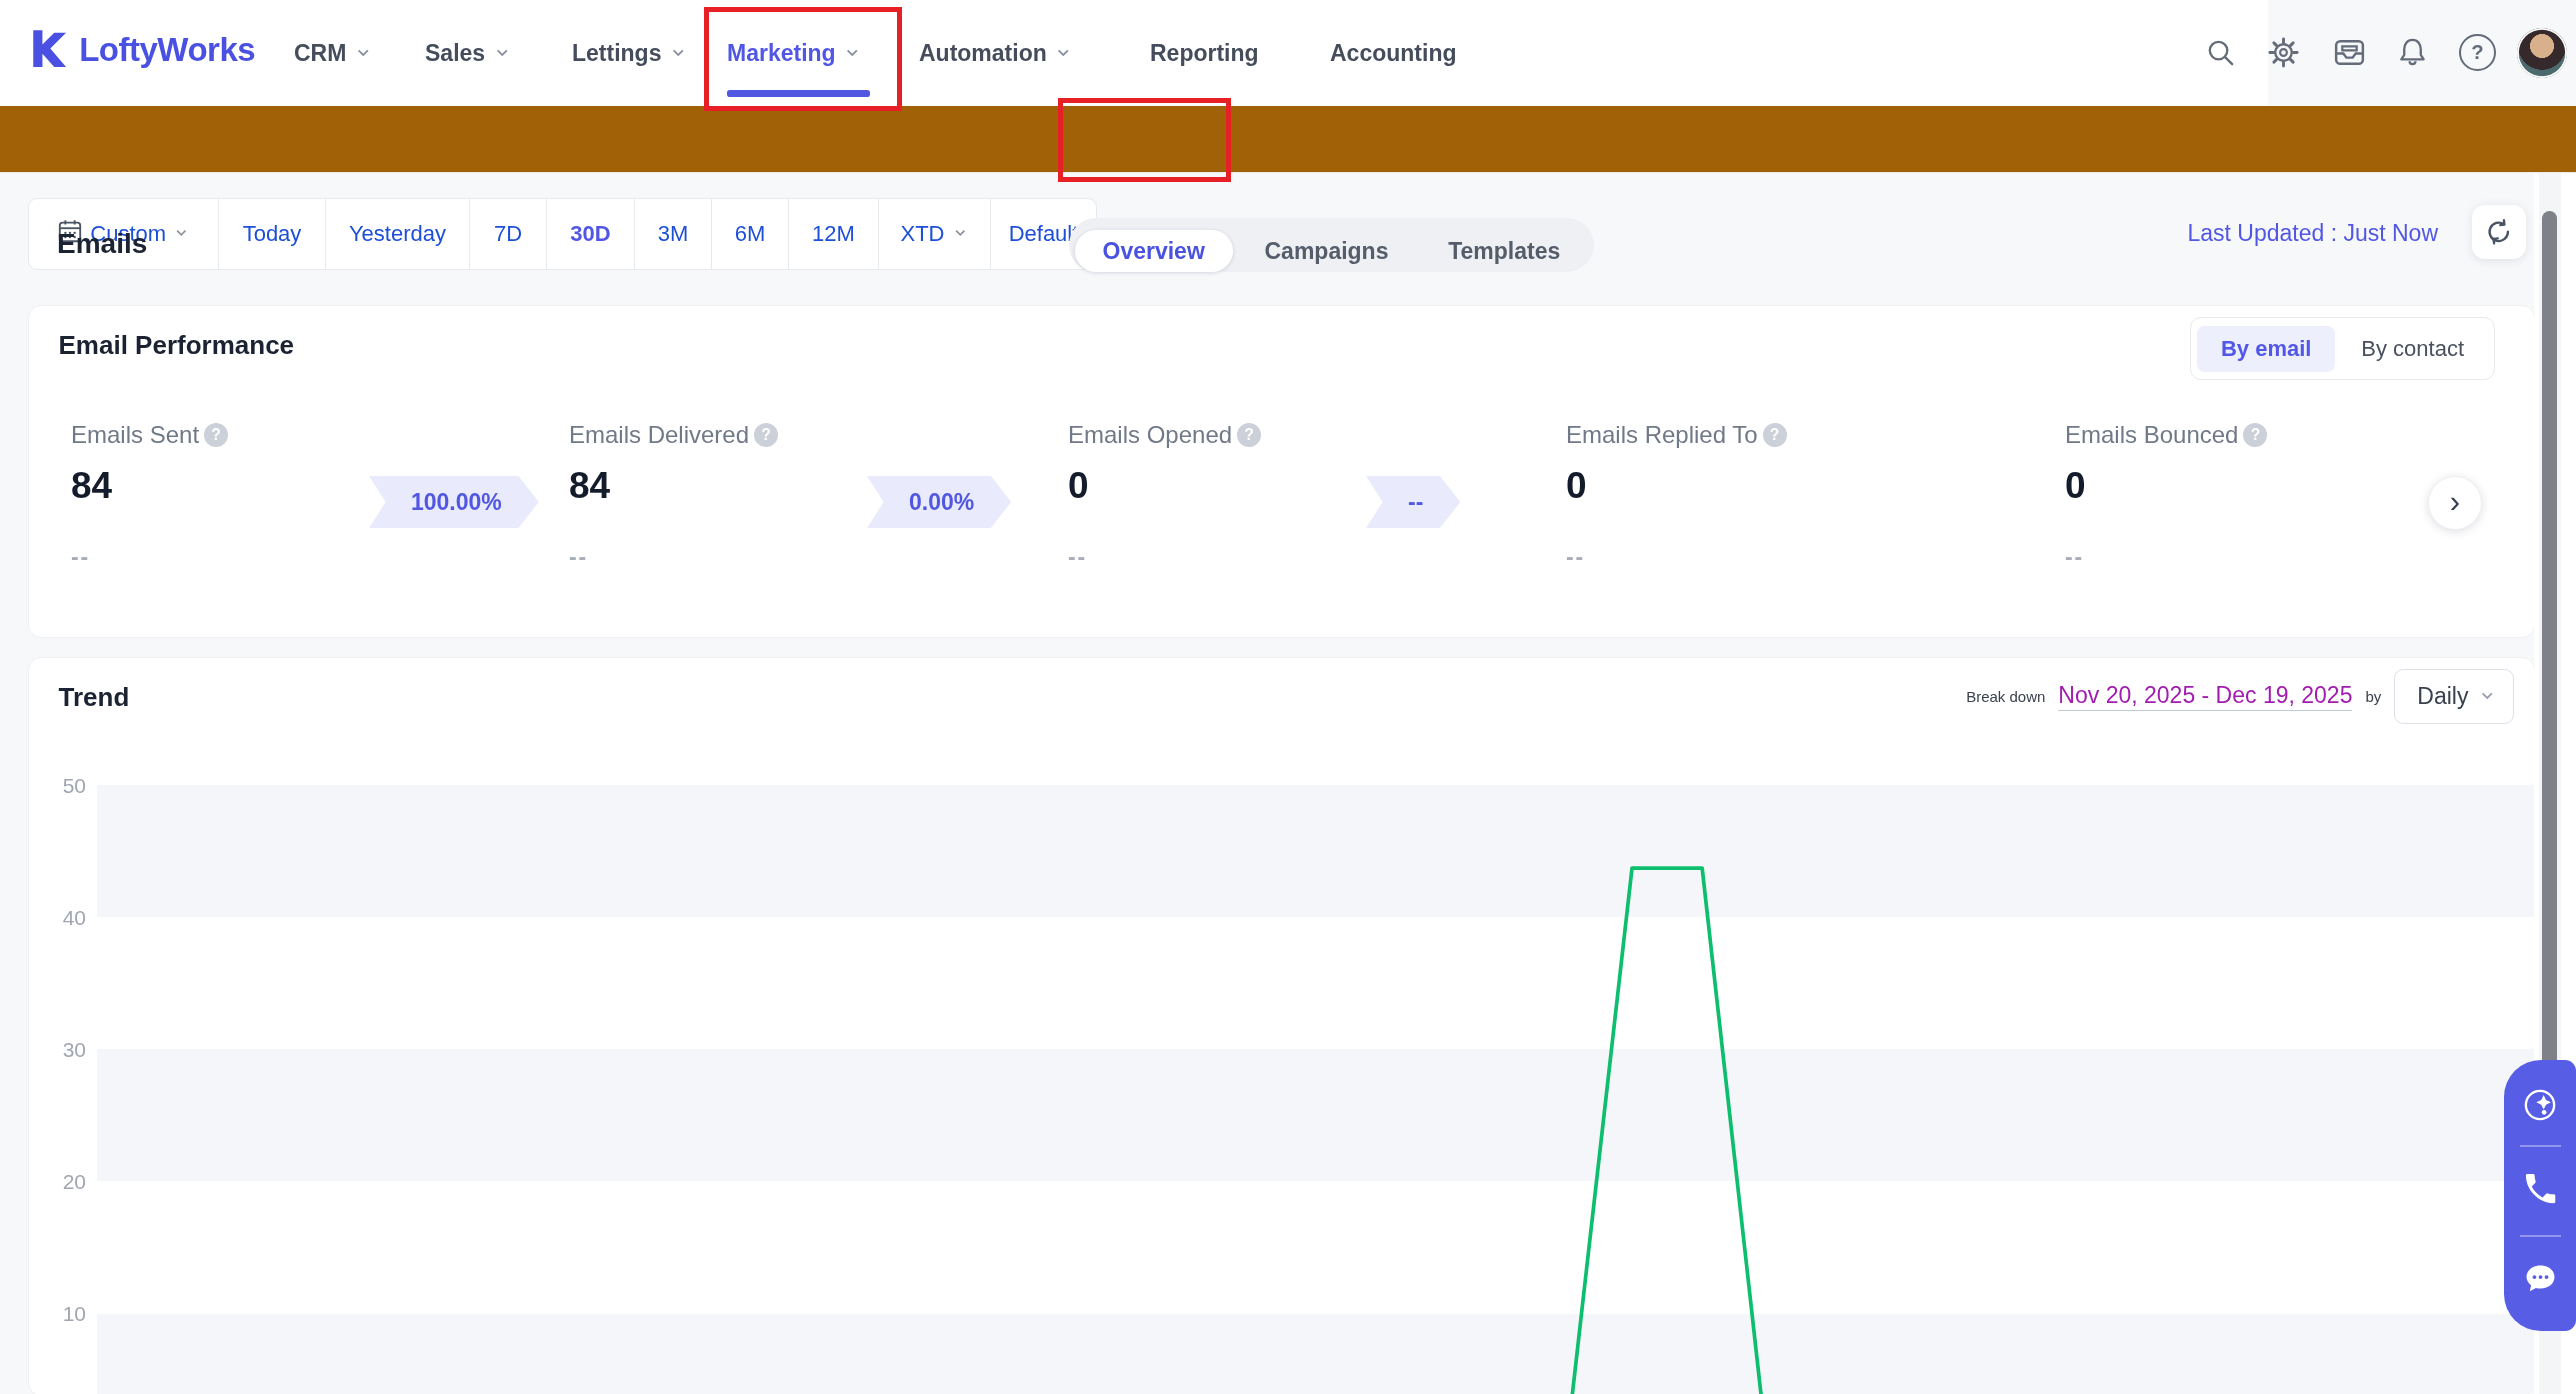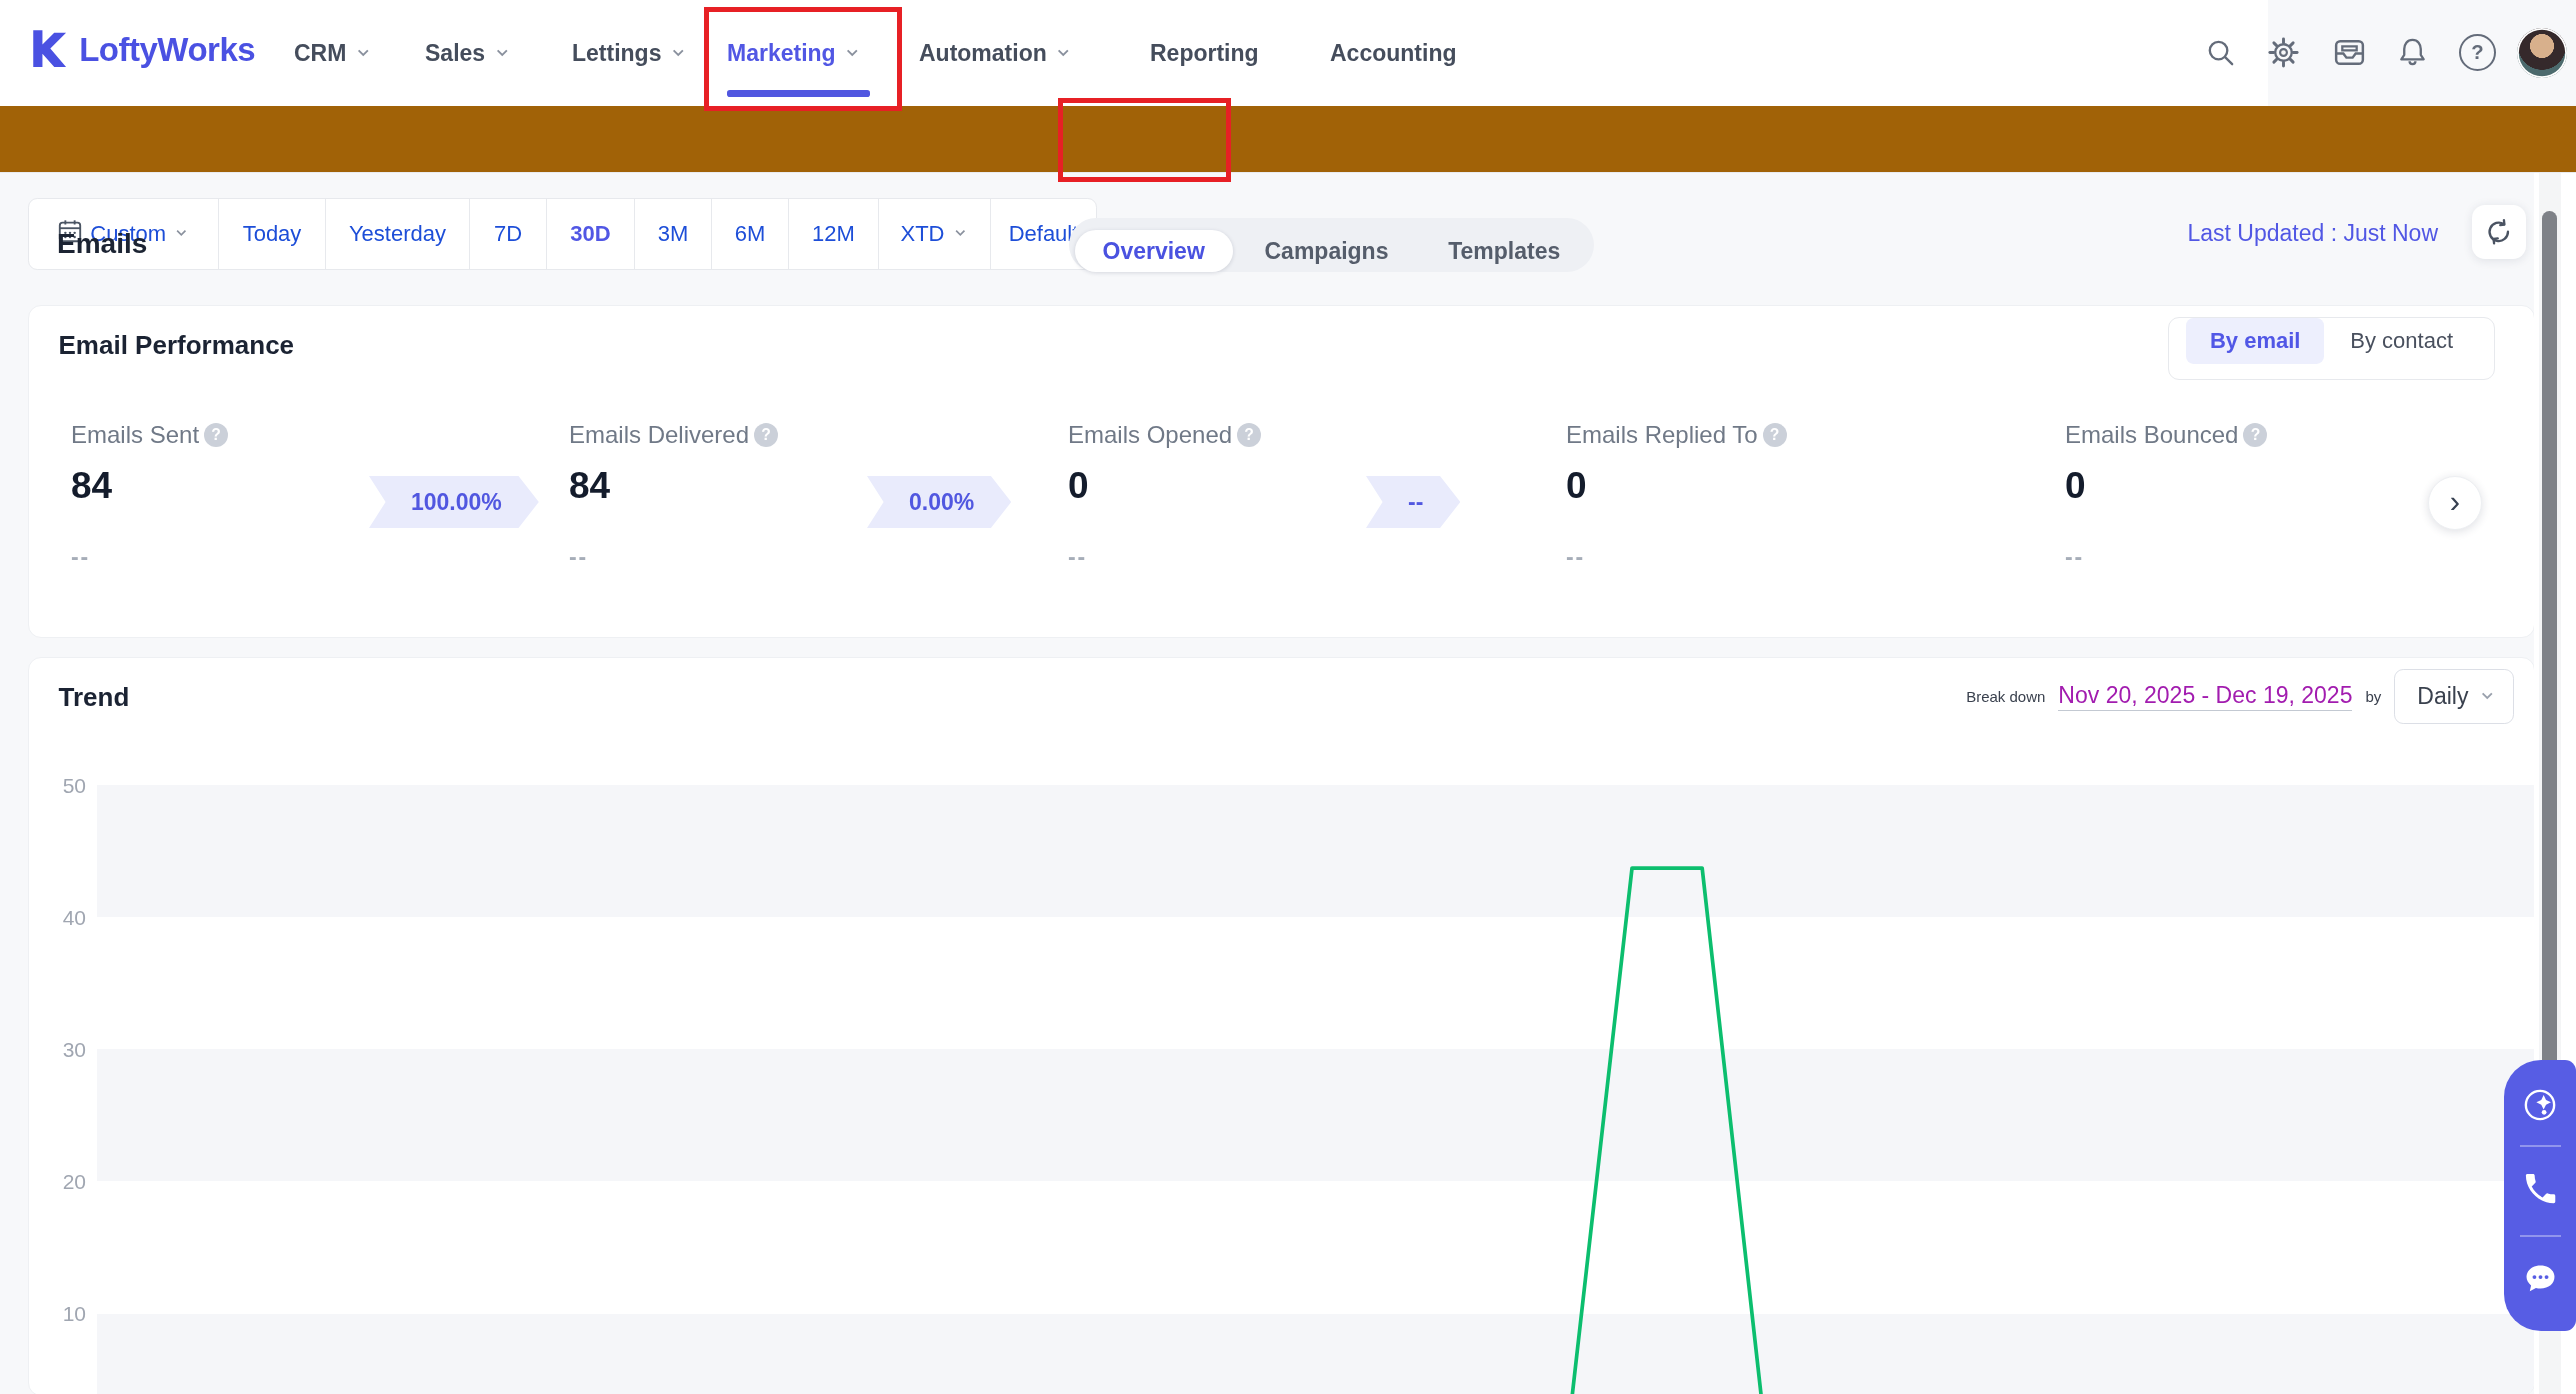--- a/index.html
+++ b/index.html
@@ -40,21 +40,21 @@
   .seg.selected{color:#5157e4;font-weight:600;}
   .last-updated{position:absolute;top:220px;right:138px;font-size:23px;color:#5157e4;z-index:5;}
   .refresh-btn{position:absolute;left:2472px;top:205px;width:54px;height:54px;background:#fff;border-radius:13px;
                box-shadow:0 1.8px 9.2px rgba(25,35,65,.10);display:flex;align-items:center;justify-content:center;cursor:pointer;z-index:5;}
 
   
   .card{position:absolute;background:#fff;border:1.8px solid #eef0f3;border-radius:13px;}
   .perf-card{left:28px;top:305px;width:2505px;height:331px;}
   .card-title{position:absolute;left:29.5px;top:24px;font-size:26px;font-weight:bold;color:#1b2333;}
   .toggle{position:absolute;right:39px;top:11px;height:61px;border:1.8px solid #e7e9ed;border-radius:11px;
-          background:#fff;display:flex;padding:0 17px;gap:1.8px;}
+          background:#fff;display:flex;align-items:center;padding:0 6px;gap:1.8px;}
   .toggle-opt{height:46px;padding:0 24px;display:flex;align-items:center;font-size:22px;color:#49505e;border-radius:7.4px;cursor:pointer;}
   .toggle-opt.selected{background:#edeffd;color:#5157e6;font-weight:bold;}
 
   .metric{position:absolute;top:0;width:305px;}
   .metric-label{position:absolute;top:115px;display:inline-flex;align-items:center;gap:5px;font-size:24px;color:#707987;white-space:nowrap;}
   .q-icon{width:24px;height:24px;border-radius:50%;background:#cbd0d9;color:#fff;font-size:15.7px;font-weight:bold;
           display:inline-flex;align-items:center;justify-content:center;}
   .metric-value{position:absolute;top:159px;font-size:37px;font-weight:bold;color:#141c2c;}
   .metric-sub{position:absolute;top:238px;font-size:23px;color:#a6adb8;font-weight:bold;letter-spacing:1.8px;}
   .pct-badge{position:absolute;top:170px;height:52px;background:#e9ebfc;color:#5157e0;font-weight:bold;font-size:23px;

